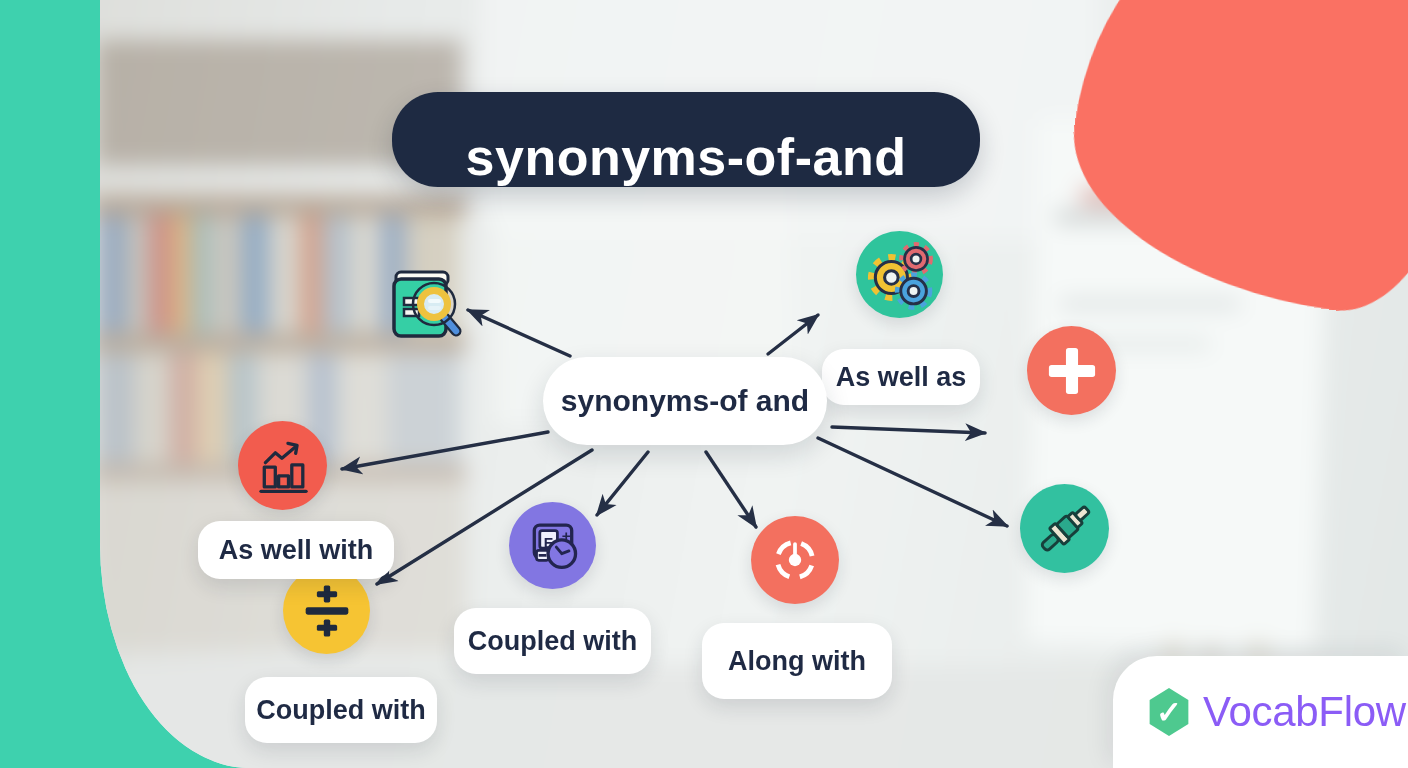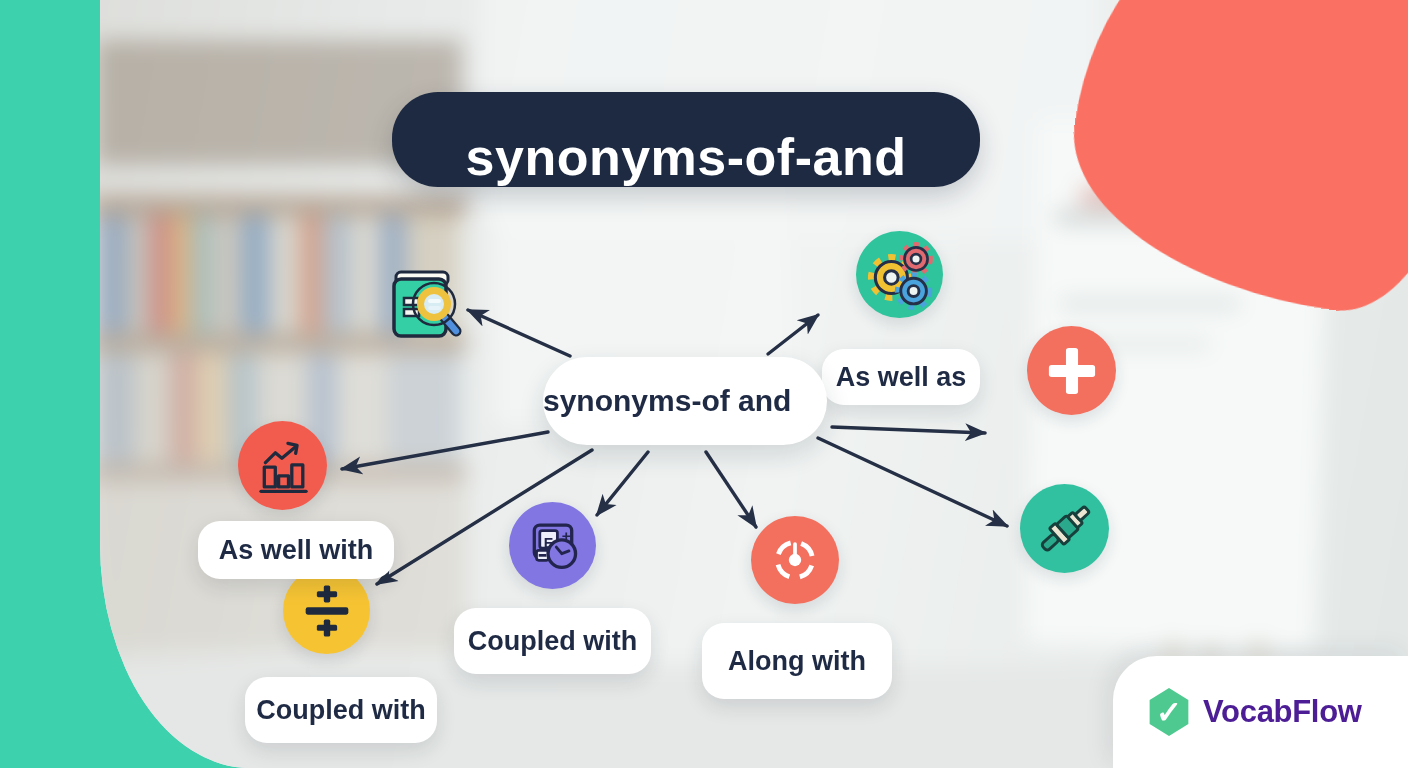--- a/index.html
+++ b/index.html
@@ -46,21 +46,21 @@
   .arrows{position:absolute;left:0;top:0;z-index:4;pointer-events:none;}
 
   .banner{
     position:absolute;left:392px;top:92px;width:588px;height:95px;z-index:6;
     border-radius:46px;display:flex;align-items:flex-end;justify-content:center;
     color:#fff;font-size:52px;font-weight:bold;letter-spacing:.5px;
     box-shadow:0 10px 26px rgba(22,32,52,.20);
   }
   .center-pill{
     position:absolute;left:543px;top:357px;width:284px;height:88px;z-index:6;
-    background:#fff;border-radius:44px;display:flex;align-items:center;justify-content:flex-start;
+    background:#fff;border-radius:44px;display:flex;align-items:center;justify-content:center;
     color:#1f2a44;font-size:30px;font-weight:bold;
     box-shadow:0 10px 26px rgba(22,32,52,.14);
   }
   .circle{
     position:absolute;z-index:3;border-radius:50%;
     display:flex;align-items:center;justify-content:center;
     box-shadow:0 6px 16px rgba(22,32,52,.12);
   }
   .pill{
     position:absolute;z-index:5;background:#fff;border-radius:22px;
@@ -75,21 +75,21 @@
     position:absolute;right:0;bottom:0;width:295px;height:112px;z-index:10;
     background:#fff;border-top-left-radius:44px;
     display:flex;align-items:center;box-shadow:-6px -6px 24px rgba(22,32,52,.08);
   }
   .hex{
     margin-left:34px;width:44px;height:48px;flex:0 0 auto;
     clip-path:polygon(50% 0,94% 25%,94% 75%,50% 100%,6% 75%,6% 25%);
     display:flex;align-items:center;justify-content:center;
     color:#fff;font-size:31px;font-weight:bold;
   }
-  .brand-name{margin-left:12px;color:#4c1d95;font-size:31px;font-weight:bold;letter-spacing:-.3px;}
+  .brand-name{margin-left:12px;color:#8b5cf6;font-size:42px;font-weight:normal;letter-spacing:-.3px;}
 </style>
 </head>
 <body>
 
 <div class="page" style="background: rgb(62, 209, 174);">
 
   <div class="bg">
     <div class="photo">
       <div class="wall"></div>
         <div class="wall-bright"></div>

